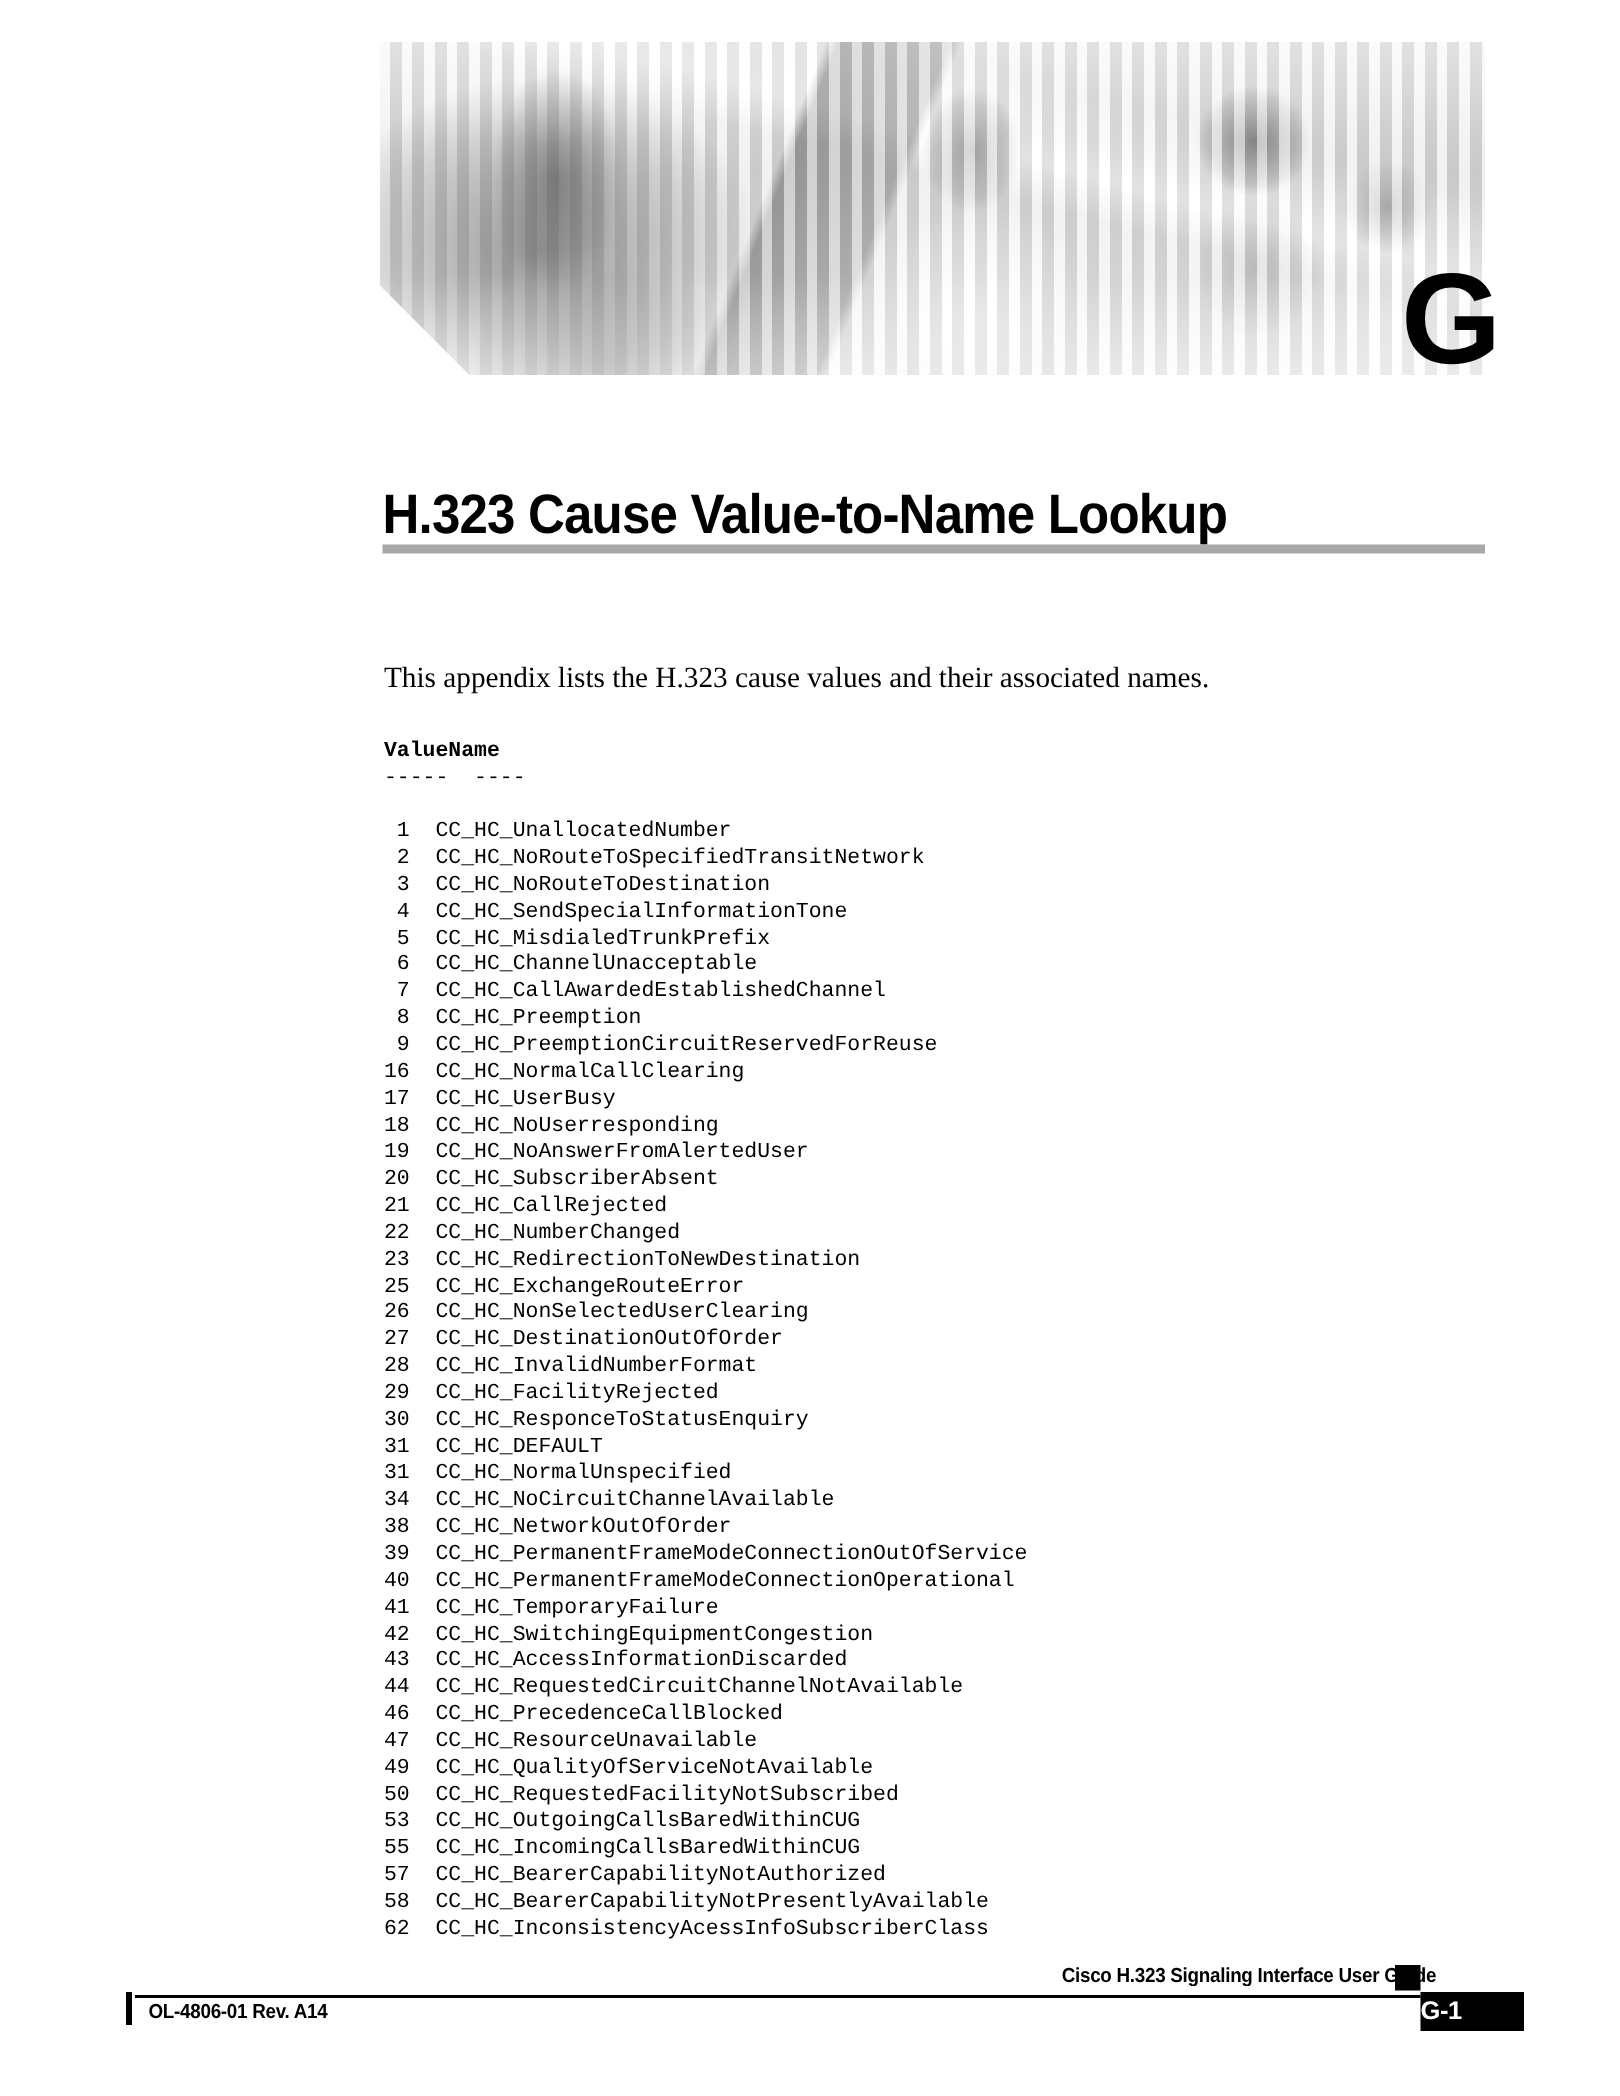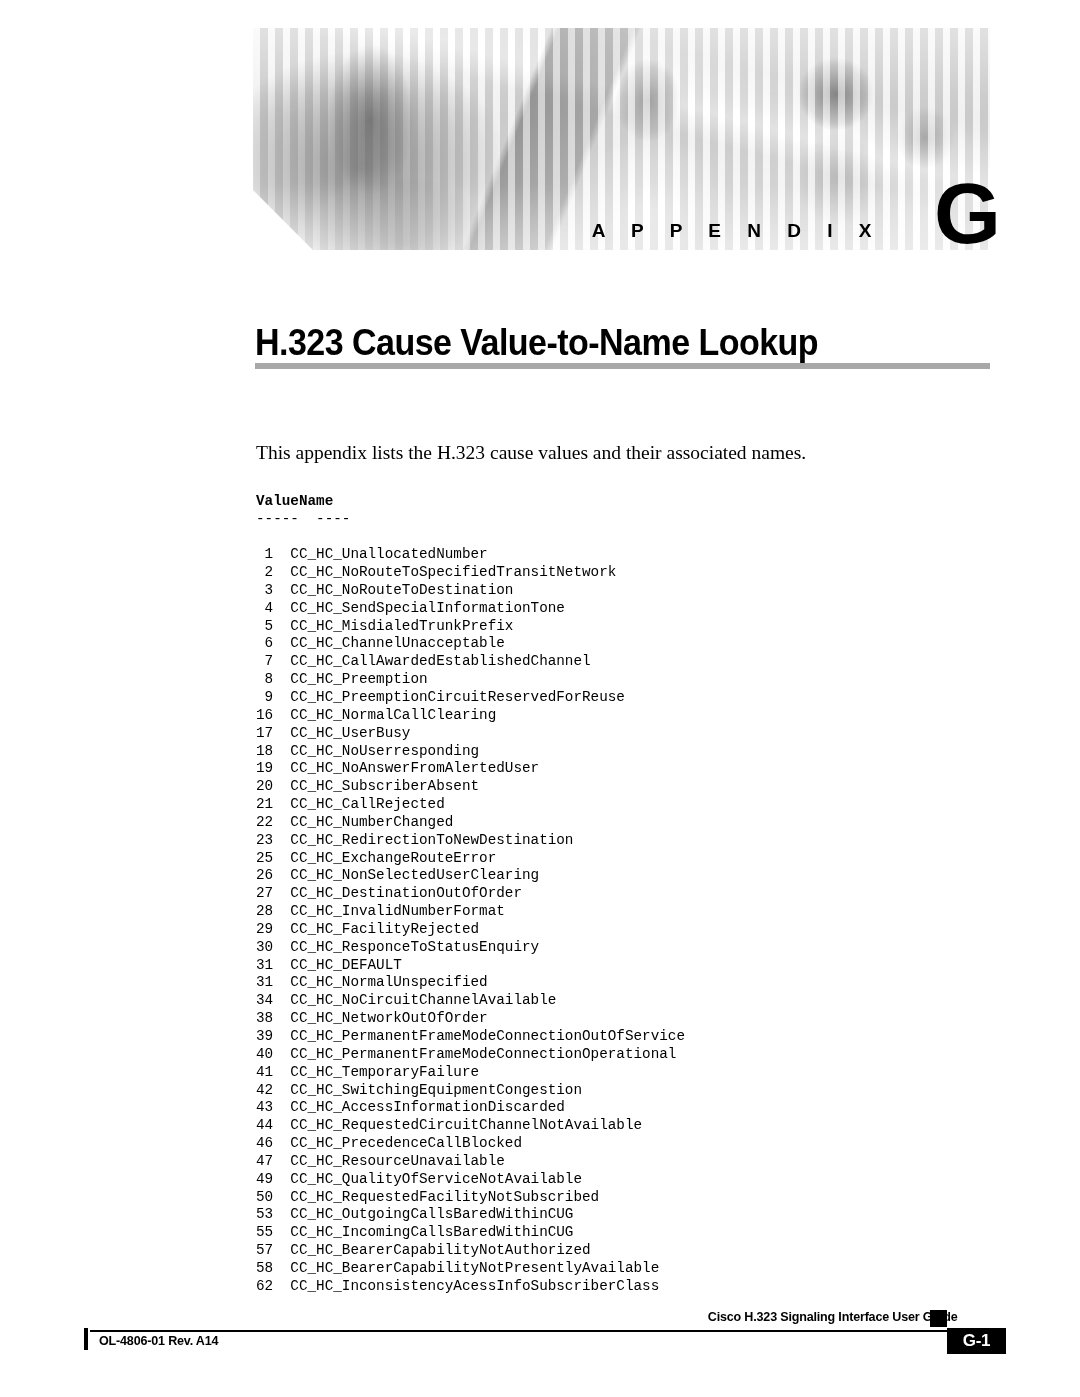--- a/index.html
+++ b/index.html
@@ -202,39 +202,37 @@
     letter-spacing: -0.2px;
     color: #000000;
     transform: scaleX(0.93);
     transform-origin: left center;
     white-space: nowrap;
   }
   .page-number-box {
     position: absolute;
     left: 947px;
     top: 1328px;
-    width: 59px;
+    width: 69px;
     height: 26px;
     background: #000000;
     color: #ffffff;
     font-family: "Liberation Sans", "DejaVu Sans", sans-serif;
     font-weight: bold;
     font-size: 17px;
     line-height: 26px;
-    text-align: center;
     letter-spacing: -0.3px;
   }
 </style>
 </head>
 <body>
 
 <div class="banner">
   <div class="banner-photo"></div>
   <div class="banner-fade"></div>
-  <div class="appendix-word">A P P E N D I X</div>
 </div>
 <div class="appendix-letter">G</div>
 
 <h1 class="page-title">H.323 Cause Value-to-Name Lookup</h1>
 <div class="title-rule"></div>
 
 <p class="intro">This appendix lists the H.323 cause values and their associated names.</p>
 
 <div class="code-block">
   <span class="code-row code-head"><span class="code-val">Value</span><span>   </span><span>Name</span></span><span class="code-row code-rule"><span>-----</span><span>  </span><span>----</span></span><span class="code-gap"></span><span id="rows-container"><span class="code-row"><span class="code-val">1</span><span>  </span><span>CC_HC_UnallocatedNumber</span></span><span class="code-row"><span class="code-val">2</span><span>  </span><span>CC_HC_NoRouteToSpecifiedTransitNetwork</span></span><span class="code-row"><span class="code-val">3</span><span>  </span><span>CC_HC_NoRouteToDestination</span></span><span class="code-row"><span class="code-val">4</span><span>  </span><span>CC_HC_SendSpecialInformationTone</span></span><span class="code-row"><span class="code-val">5</span><span>  </span><span>CC_HC_MisdialedTrunkPrefix</span></span><span class="code-row"><span class="code-val">6</span><span>  </span><span>CC_HC_ChannelUnacceptable</span></span><span class="code-row"><span class="code-val">7</span><span>  </span><span>CC_HC_CallAwardedEstablishedChannel</span></span><span class="code-row"><span class="code-val">8</span><span>  </span><span>CC_HC_Preemption</span></span><span class="code-row"><span class="code-val">9</span><span>  </span><span>CC_HC_PreemptionCircuitReservedForReuse</span></span><span class="code-row"><span class="code-val">16</span><span>  </span><span>CC_HC_NormalCallClearing</span></span><span class="code-row"><span class="code-val">17</span><span>  </span><span>CC_HC_UserBusy</span></span><span class="code-row"><span class="code-val">18</span><span>  </span><span>CC_HC_NoUserresponding</span></span><span class="code-row"><span class="code-val">19</span><span>  </span><span>CC_HC_NoAnswerFromAlertedUser</span></span><span class="code-row"><span class="code-val">20</span><span>  </span><span>CC_HC_SubscriberAbsent</span></span><span class="code-row"><span class="code-val">21</span><span>  </span><span>CC_HC_CallRejected</span></span><span class="code-row"><span class="code-val">22</span><span>  </span><span>CC_HC_NumberChanged</span></span><span class="code-row"><span class="code-val">23</span><span>  </span><span>CC_HC_RedirectionToNewDestination</span></span><span class="code-row"><span class="code-val">25</span><span>  </span><span>CC_HC_ExchangeRouteError</span></span><span class="code-row"><span class="code-val">26</span><span>  </span><span>CC_HC_NonSelectedUserClearing</span></span><span class="code-row"><span class="code-val">27</span><span>  </span><span>CC_HC_DestinationOutOfOrder</span></span><span class="code-row"><span class="code-val">28</span><span>  </span><span>CC_HC_InvalidNumberFormat</span></span><span class="code-row"><span class="code-val">29</span><span>  </span><span>CC_HC_FacilityRejected</span></span><span class="code-row"><span class="code-val">30</span><span>  </span><span>CC_HC_ResponceToStatusEnquiry</span></span><span class="code-row"><span class="code-val">31</span><span>  </span><span>CC_HC_DEFAULT</span></span><span class="code-row"><span class="code-val">31</span><span>  </span><span>CC_HC_NormalUnspecified</span></span><span class="code-row"><span class="code-val">34</span><span>  </span><span>CC_HC_NoCircuitChannelAvailable</span></span><span class="code-row"><span class="code-val">38</span><span>  </span><span>CC_HC_NetworkOutOfOrder</span></span><span class="code-row"><span class="code-val">39</span><span>  </span><span>CC_HC_PermanentFrameModeConnectionOutOfService</span></span><span class="code-row"><span class="code-val">40</span><span>  </span><span>CC_HC_PermanentFrameModeConnectionOperational</span></span><span class="code-row"><span class="code-val">41</span><span>  </span><span>CC_HC_TemporaryFailure</span></span><span class="code-row"><span class="code-val">42</span><span>  </span><span>CC_HC_SwitchingEquipmentCongestion</span></span><span class="code-row"><span class="code-val">43</span><span>  </span><span>CC_HC_AccessInformationDiscarded</span></span><span class="code-row"><span class="code-val">44</span><span>  </span><span>CC_HC_RequestedCircuitChannelNotAvailable</span></span><span class="code-row"><span class="code-val">46</span><span>  </span><span>CC_HC_PrecedenceCallBlocked</span></span><span class="code-row"><span class="code-val">47</span><span>  </span><span>CC_HC_ResourceUnavailable</span></span><span class="code-row"><span class="code-val">49</span><span>  </span><span>CC_HC_QualityOfServiceNotAvailable</span></span><span class="code-row"><span class="code-val">50</span><span>  </span><span>CC_HC_RequestedFacilityNotSubscribed</span></span><span class="code-row"><span class="code-val">53</span><span>  </span><span>CC_HC_OutgoingCallsBaredWithinCUG</span></span><span class="code-row"><span class="code-val">55</span><span>  </span><span>CC_HC_IncomingCallsBaredWithinCUG</span></span><span class="code-row"><span class="code-val">57</span><span>  </span><span>CC_HC_BearerCapabilityNotAuthorized</span></span><span class="code-row"><span class="code-val">58</span><span>  </span><span>CC_HC_BearerCapabilityNotPresentlyAvailable</span></span><span class="code-row"><span class="code-val">62</span><span>  </span><span>CC_HC_InconsistencyAcessInfoSubscriberClass</span></span></span>

